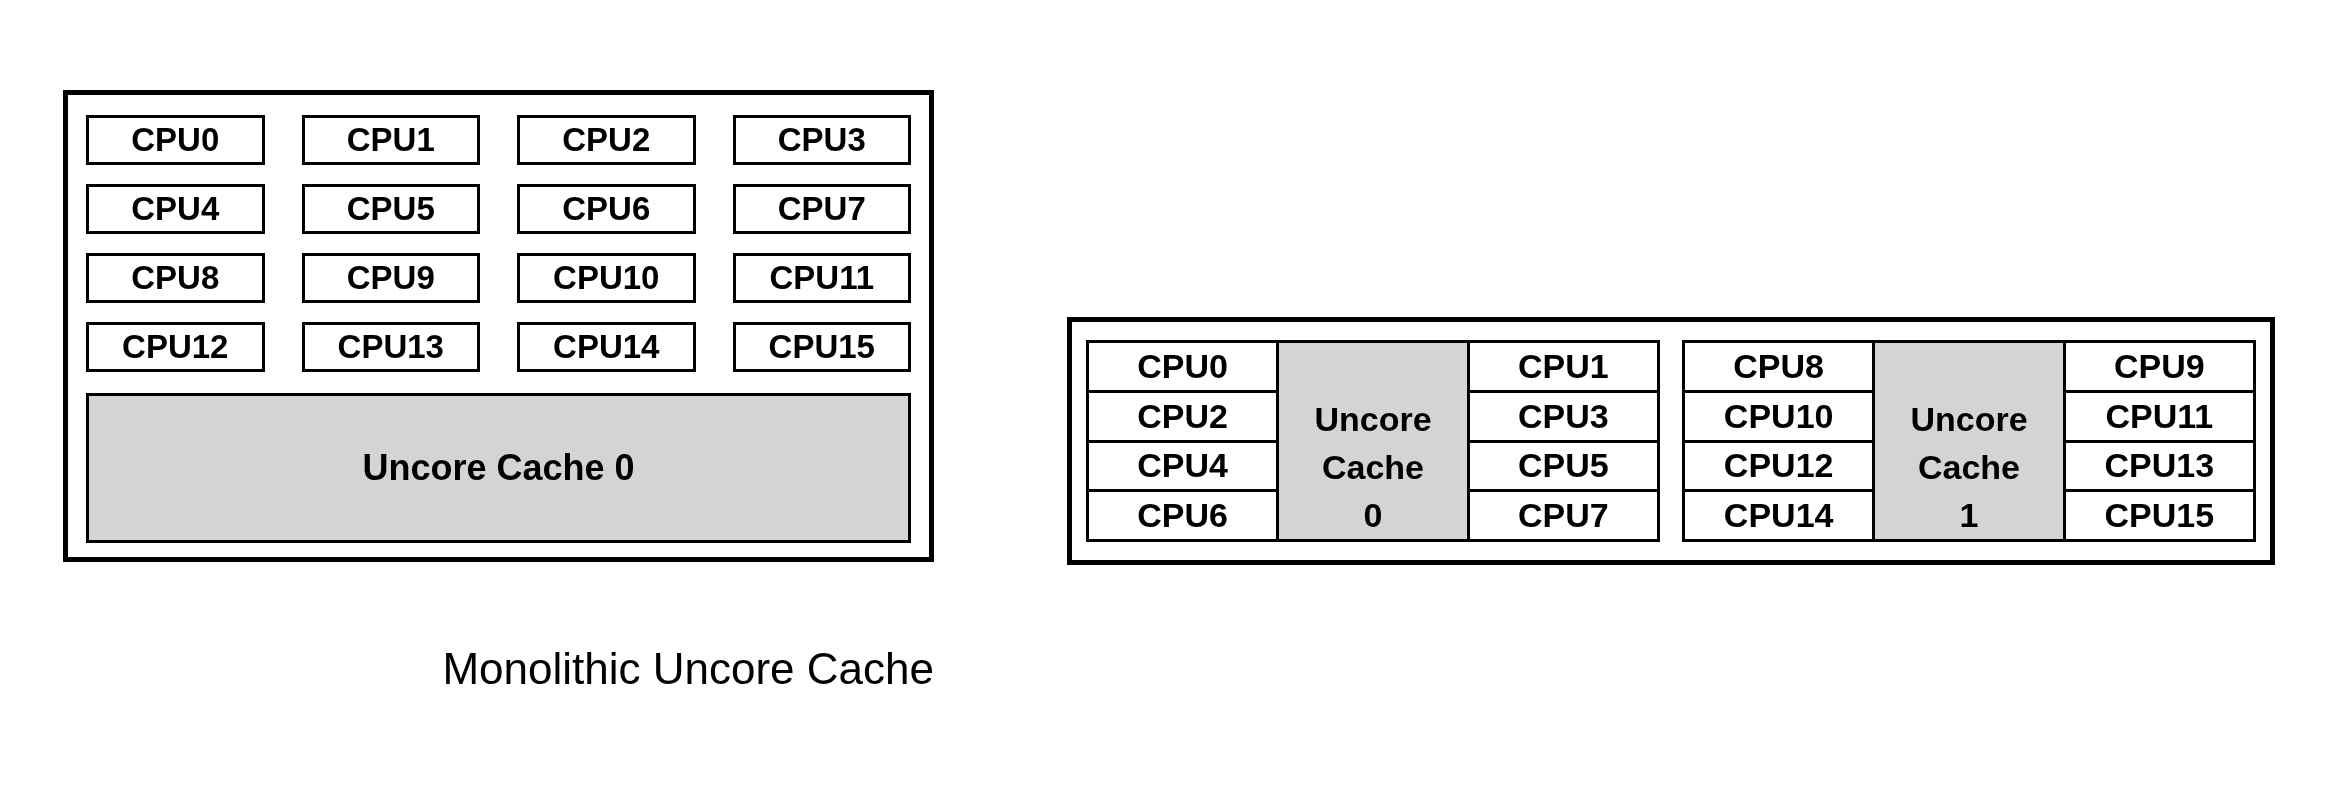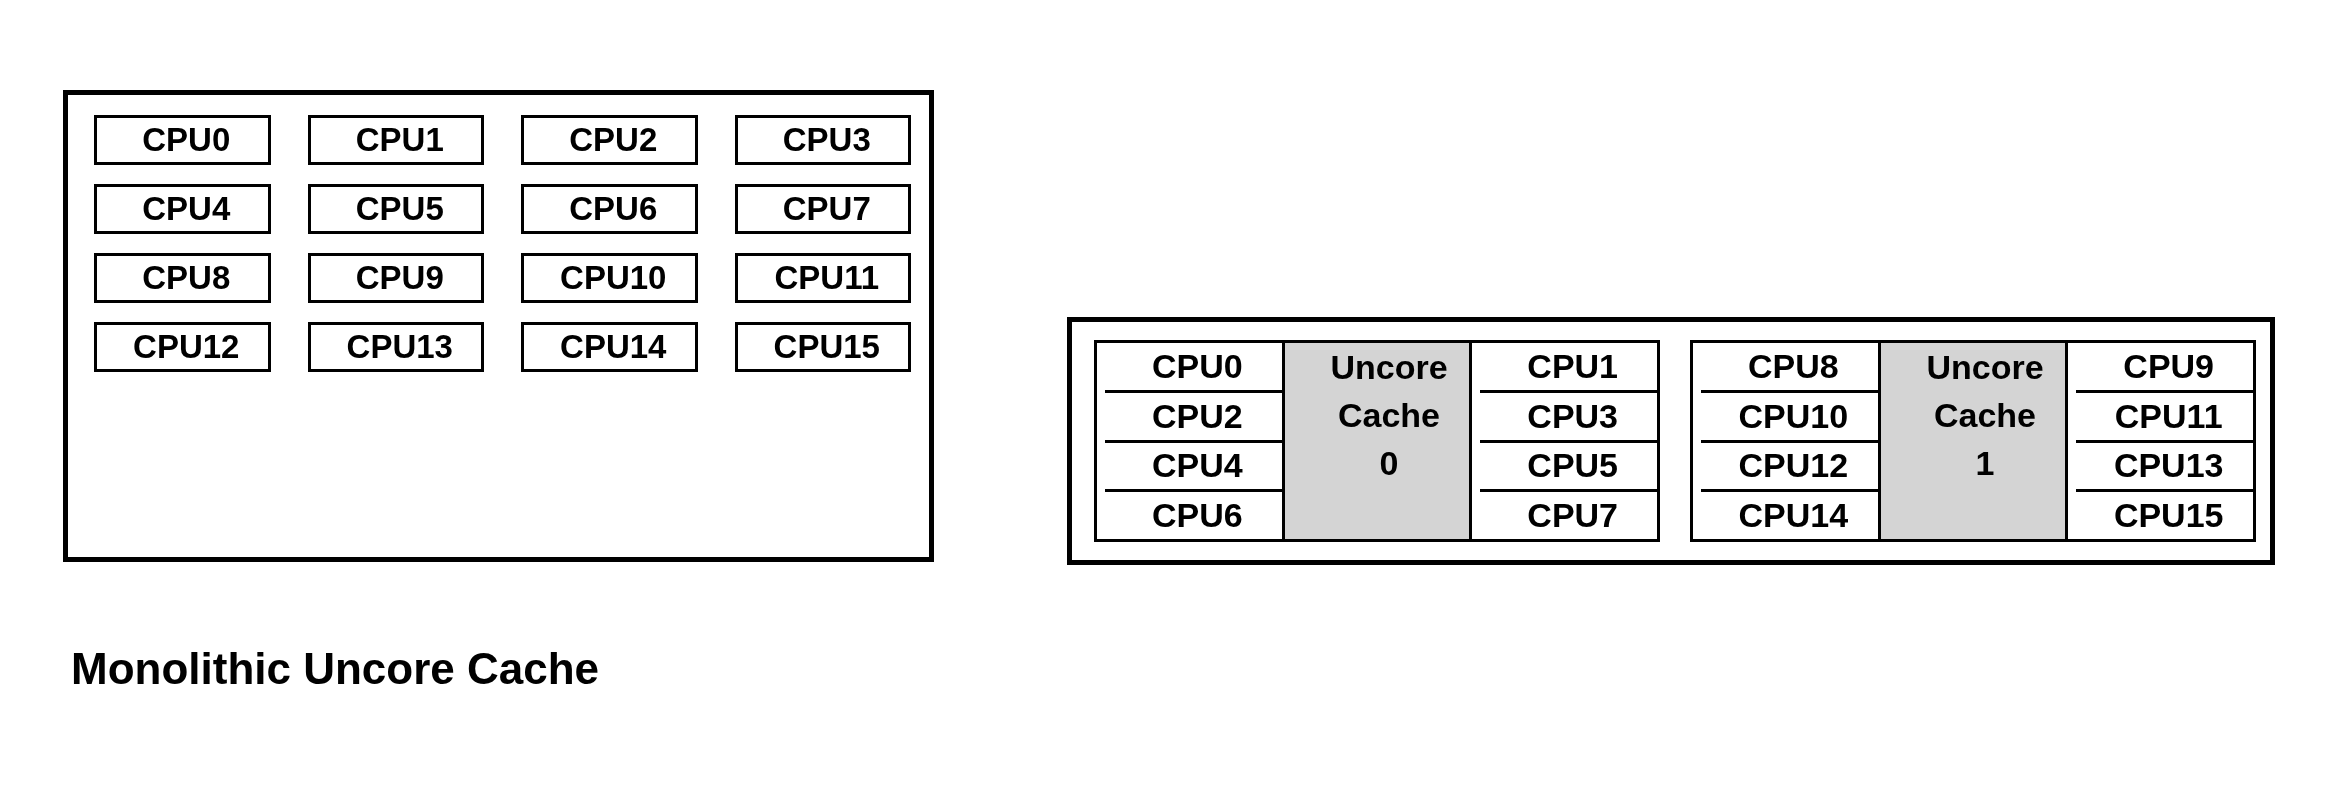--- a/index.html
+++ b/index.html
@@ -8,21 +8,21 @@
     background: #ffffff;
   }
   .canvas {
     position: relative;
     width: 2348px;
     height: 802px;
     background: #ffffff;
     font-family: "Liberation Sans", sans-serif;
     color: #000000;
   }
-  * { box-sizing: border-box; padding-left: 8px; }
+  * { box-sizing: border-box; }
 
   
   .mono-outer {
     position: absolute;
     left: 63px;
     top: 90px;
     width: 871px;
     height: 472px;
     border: 5px solid #000000;
     background: #ffffff;
@@ -94,37 +94,37 @@
     align-items: center;
     justify-content: center;
     font-size: 34px;
     font-weight: bold;
     white-space: nowrap;
   }
   .cpu-cell + .cpu-cell { border-top: 3px solid #000000; }
   .cache-col {
     background: #d4d4d4;
     align-items: center;
-    justify-content: flex-start;
+    justify-content: flex-end;
   }
   .cache-line {
     display: block;
     text-align: center;
     font-size: 34px;
     font-weight: bold;
     line-height: 48px;
   }
 
   
   .caption {
     position: absolute;
     top: 644px;
-    text-align: left;
+    text-align: right;
     font-size: 44px;
-    font-weight: bold;
+    font-weight: normal;
     white-space: nowrap;
   }
   .caption-left  { left: 63px;   width: 871px; }
   .caption-right { left: 1067px; width: 1208px; }
 </style>
 </head>
 <body>
 
 <div class="canvas">
 
@@ -140,20 +140,23 @@
         <div class="cpu-box">CPU7</div>
         <div class="cpu-box">CPU8</div>
         <div class="cpu-box">CPU9</div>
         <div class="cpu-box">CPU10</div>
         <div class="cpu-box">CPU11</div>
         <div class="cpu-box">CPU12</div>
         <div class="cpu-box">CPU13</div>
         <div class="cpu-box">CPU14</div>
         <div class="cpu-box">CPU15</div>
       </div>
+    <div class="mono-cache">
+      <span>Uncore Cache 0</span>
+    </div>
   </section>
   <div class="caption caption-left">Monolithic Uncore Cache</div>
 
   <section class="split-outer" id="split-outer">
       <div class="cluster">
         <div class="col">
           <div class="cpu-cell">CPU0</div>
           <div class="cpu-cell">CPU2</div>
           <div class="cpu-cell">CPU4</div>
           <div class="cpu-cell">CPU6</div>

